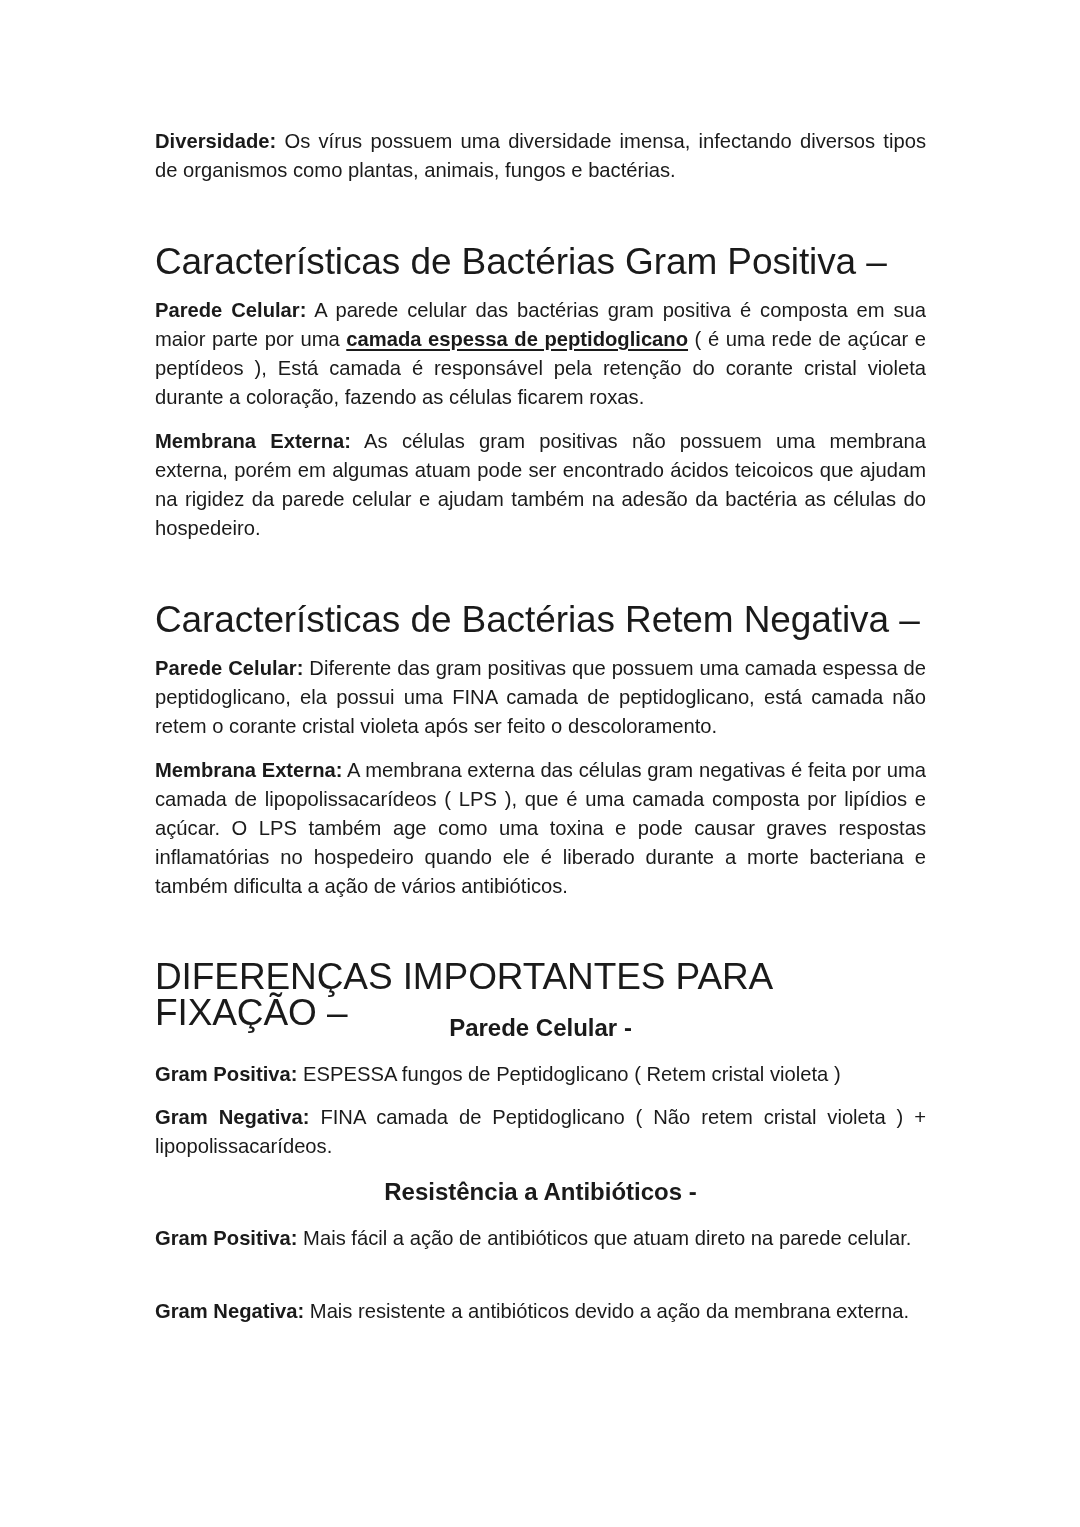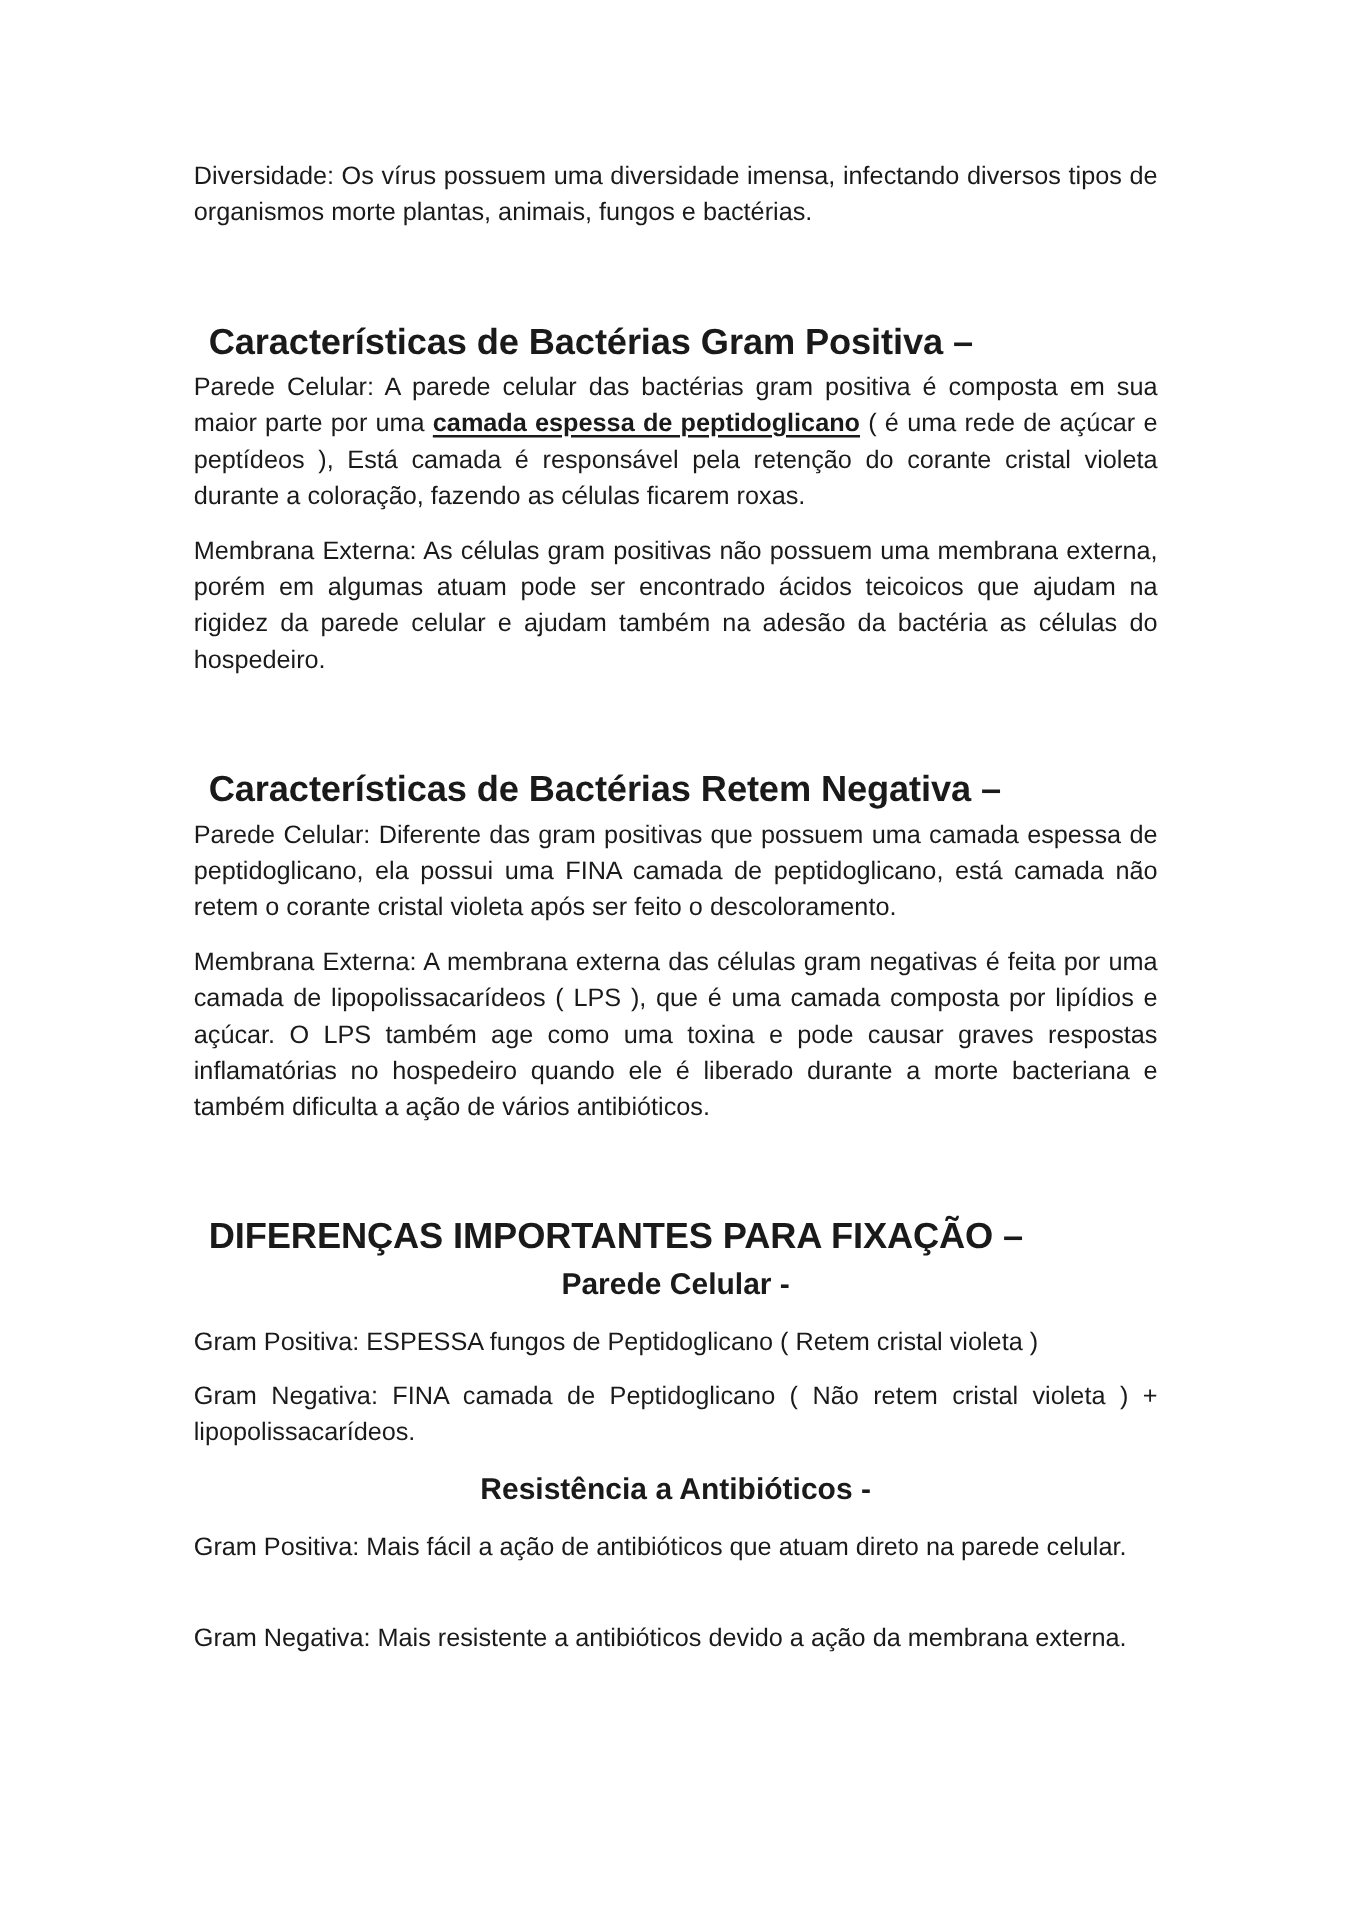--- a/index.html
+++ b/index.html
@@ -4,36 +4,36 @@
   <style>
     html, body { margin: 0; padding: 0; background: #ffffff; }
     body {
       width: 1080px; height: 1527px; overflow: hidden; position: relative;
       font-family: "Liberation Sans", sans-serif; color: #1a1a1a;
     }
     .page { position: absolute; left: 155px; top: 0; width: 771px; }
     p.para {
       font-size: 20.2px; line-height: 29px; margin: 0; text-align: justify;
     }
-    p.para b { font-weight: normal; }
+    p.para b { font-weight: bold; }
     p.para u { font-weight: bold; text-underline-offset: 3px; }
     h1.h {
-      font-size: 29px; font-weight: bold; margin: 12px; line-height: 36px; letter-spacing: -0.1px;
+      font-size: 37px; font-weight: normal; margin: 0; line-height: 36px; letter-spacing: -0.1px;
     }
     h2.sh {
       font-size: 24px; font-weight: bold; margin: 0; line-height: 30px; text-align: center;
     }
     .abs { position: absolute; left: 0; width: 771px; }
   </style>
 </head>
 <body>
 
 <div class="page">
 
-  <p class="para abs" style="top:127px"><b>Diversidade:</b><span> Os vírus possuem uma diversidade imensa, infectando diversos tipos de organismos morte plantas, animais, fungos e bactérias.</span></p>
+  <p class="para abs" style="top:127px"><b>Diversidade:</b><span> Os vírus possuem uma diversidade imensa, infectando diversos tipos de organismos como plantas, animais, fungos e bactérias.</span></p>
 
   <h1 class="h abs" style="top:244px">Características de Bactérias Gram Positiva –</h1>
 
   <p class="para abs" style="top:296px"><b>Parede Celular:</b><span> A parede celular das bactérias gram positiva é composta em sua maior parte por uma </span><u>camada espessa de peptidoglicano</u><span> ( é uma rede de açúcar e peptídeos ), Está camada é responsável pela retenção do corante cristal violeta durante a coloração, fazendo as células ficarem roxas.</span></p>
 
   <p class="para abs" style="top:427px"><b>Membrana Externa:</b><span> As células gram positivas não possuem uma membrana externa, porém em algumas atuam pode ser encontrado ácidos teicoicos que ajudam na rigidez da parede celular e ajudam também na adesão da bactéria as células do hospedeiro.</span></p>
 
   <h1 class="h abs" style="top:602px">Características de Bactérias Retem Negativa –</h1>
 
   <p class="para abs" style="top:654px"><b>Parede Celular:</b><span> Diferente das gram positivas que possuem uma camada espessa de peptidoglicano, ela possui uma FINA camada de peptidoglicano, está camada não retem o corante cristal violeta após ser feito o descoloramento.</span></p>

